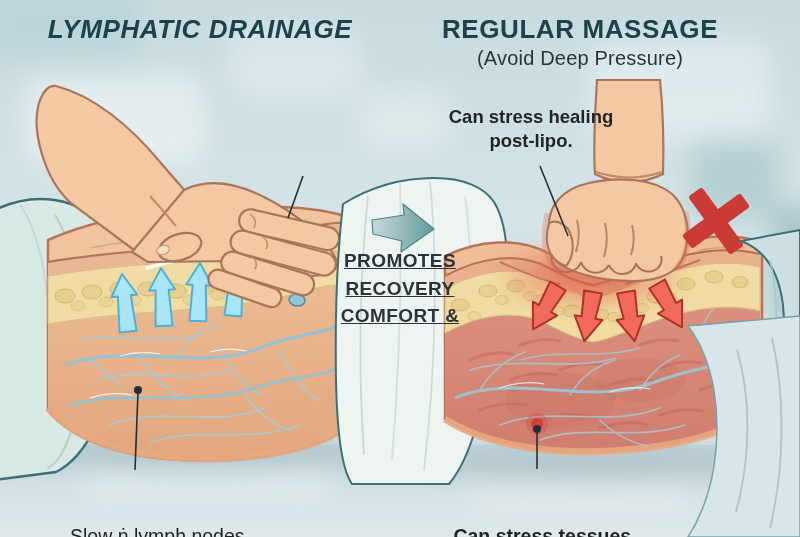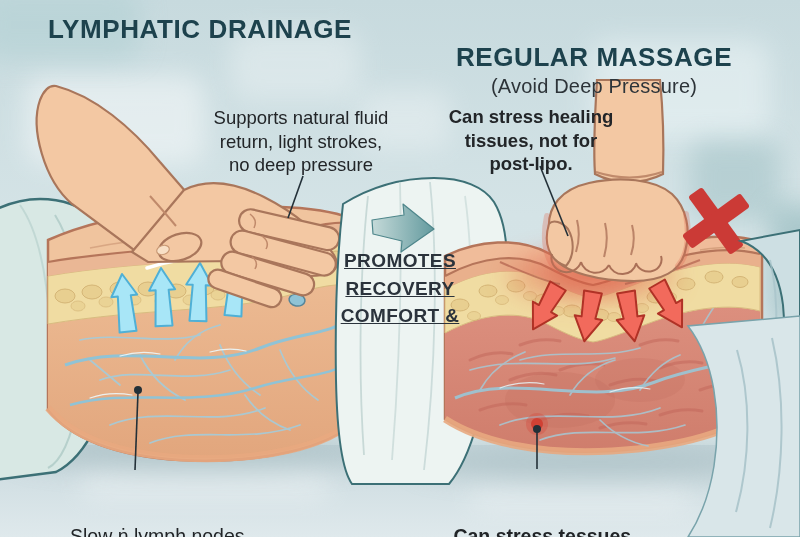--- a/index.html
+++ b/index.html
@@ -288,36 +288,30 @@
   <g stroke="#233038" stroke-width="1.6" fill="none">
     <path d="M303,176 L288,218"></path>
     <path d="M540,166 L568,236"></path>
     <path d="M138,392 L135,470"></path>
     <path d="M537,432 L537,469"></path>
     <circle cx="138" cy="390" r="4" fill="#233038" stroke="none"></circle>
     <circle cx="537" cy="429" r="4" fill="#233038" stroke="none"></circle>
   </g>
 </svg>
 
-  <div class="txt titleblock" style="left:0;">
+  <div class="txt titleblock" style="left:0;font-style:italic;">
     <div class="title">LYMPHATIC DRAINAGE</div>
   </div>
-  <div class="txt titleblock" style="left:394px;margin-top:28px;">
+  <div class="txt titleblock" style="left:380px;">
     <div class="title">REGULAR MASSAGE</div>
     <div class="subtitle">(Avoid Deep Pressure)</div>
   </div>
 
-  <div class="txt note" style="left:191px;top:106px;width:220px;">
-    <div>Supports natural fluid</div>
-    <div>return, light strokes,</div>
-    <div>no deep pressure</div>
-  </div>
   <div class="txt note" style="left:441px;top:105px;width:180px;font-weight:bold;">
     <div>Can stress healing</div>
-    <div>tissues, not for</div>
     <div>post-lipo.</div>
   </div>
 
   <div class="txt centerlabel" style="left:325px;top:247px;width:150px;">
     <div>PROMOTES</div>
     <div>RECOVERY</div>
     <div>COMFORT &amp;</div>
   </div>
 
   <div class="txt bottomnote" style="left:35px;top:476px;width:250px;">

